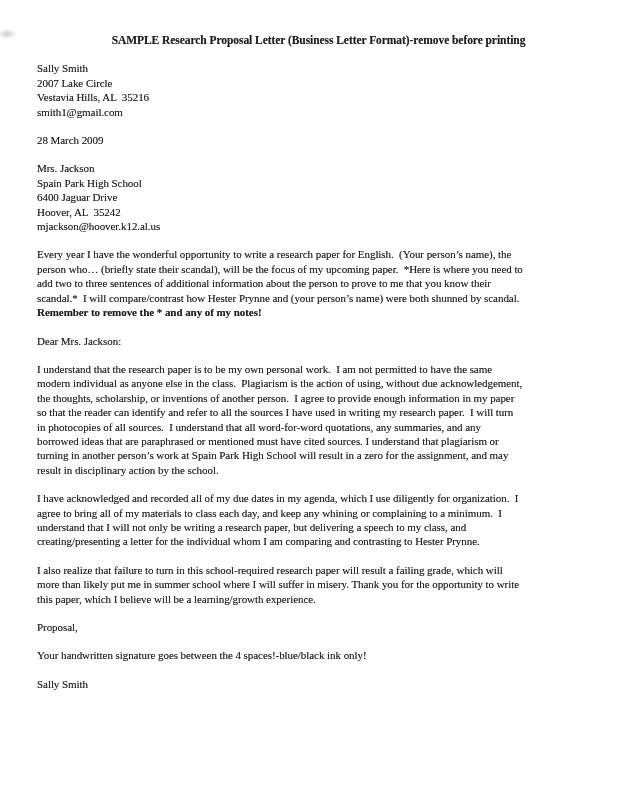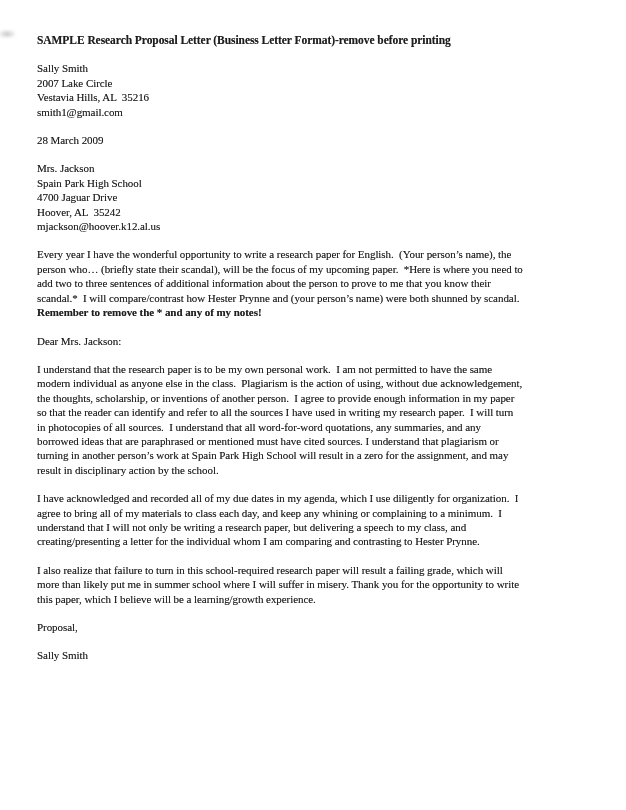--- a/index.html
+++ b/index.html
@@ -14,20 +14,21 @@
     font-size: 11px;
     line-height: 14.4px;
     letter-spacing: -0.06px;
     color: #1e1e1e;
     overflow: hidden;
     text-shadow: 0 0 0.5px rgba(40,40,40,0.55);
   }
   .title {
     font-size: 11.5px;
     font-weight: bold;
+    text-align: center;
     margin: 0 0 14px 0;
     padding-right: 14px; 
   }
   .block {
     white-space: pre-wrap;
     margin: 8px 0 14px 0;
     max-width: 578px;
   }
   .bold-note {
     display: block;
@@ -53,21 +54,21 @@
 
   <div class="block">Sally Smith
 2007 Lake Circle
 Vestavia Hills, AL  35216
 smith1@gmail.com</div>
 
   <div class="block">28 March 2009</div>
 
   <div class="block">Mrs. Jackson
 Spain Park High School
-4700 Jaguar Drive
+6400 Jaguar Drive
 Hoover, AL  35242
 mjackson@hoover.k12.al.us</div>
 
   <div class="block"><span>Every year I have the wonderful opportunity to write a research paper for English.  (Your person’s name), the
 person who… (briefly state their scandal), will be the focus of my upcoming paper.  *Here is where you need to
 add two to three sentences of additional information about the person to prove to me that you know their
 scandal.*  I will compare/contrast how Hester Prynne and (your person’s name) were both shunned by scandal.</span><strong class="bold-note">Remember to remove the * and any of my notes!</strong></div>
 
   <div class="block">Dear Mrs. Jackson:</div>
 
@@ -84,15 +85,16 @@
 agree to bring all of my materials to class each day, and keep any whining or complaining to a minimum.  I
 understand that I will not only be writing a research paper, but delivering a speech to my class, and
 creating/presenting a letter for the individual whom I am comparing and contrasting to Hester Prynne.</div>
 
   <div class="block">I also realize that failure to turn in this school-required research paper will result a failing grade, which will
 more than likely put me in summer school where I will suffer in misery. Thank you for the opportunity to write
 this paper, which I believe will be a learning/growth experience.</div>
 
   <div class="block">Proposal,</div>
 
+  <div class="block">Your handwritten signature goes between the 4 spaces!-blue/black ink only!</div>
 
   <div class="block">Sally Smith</div>
 </div>
 
 </body></html>

